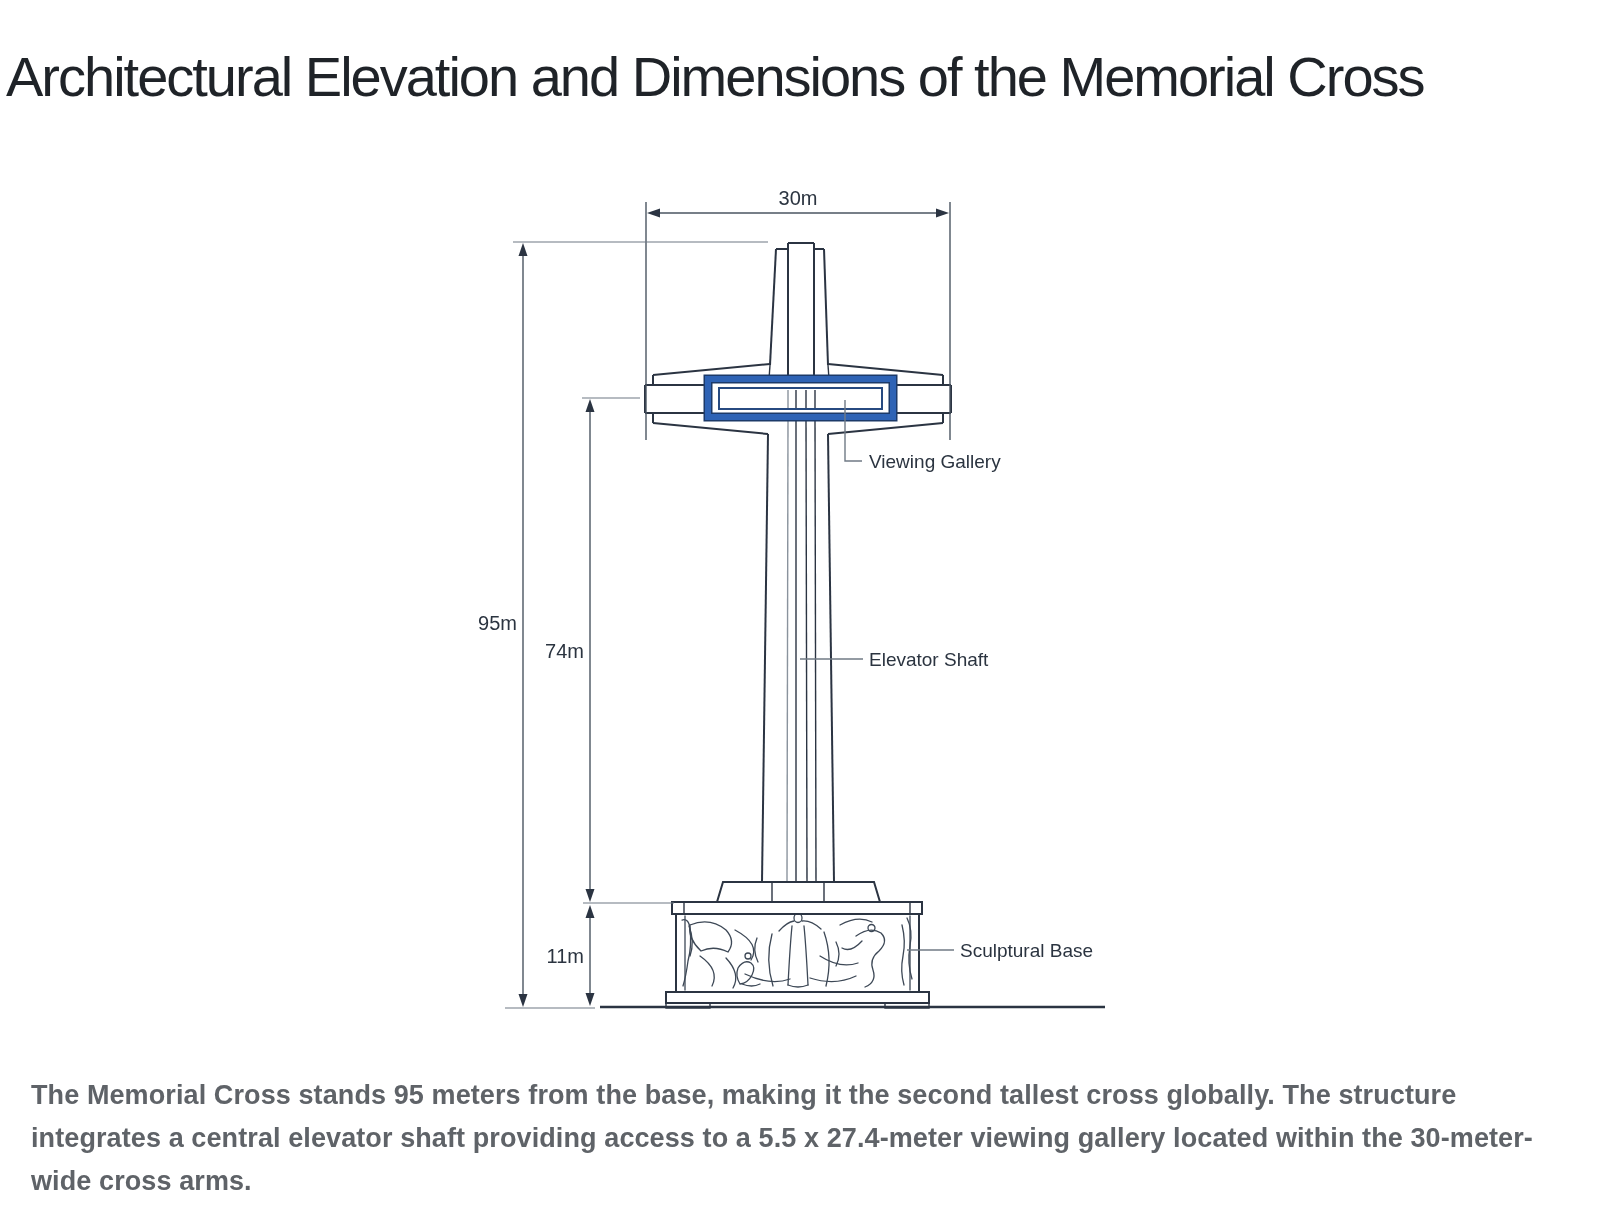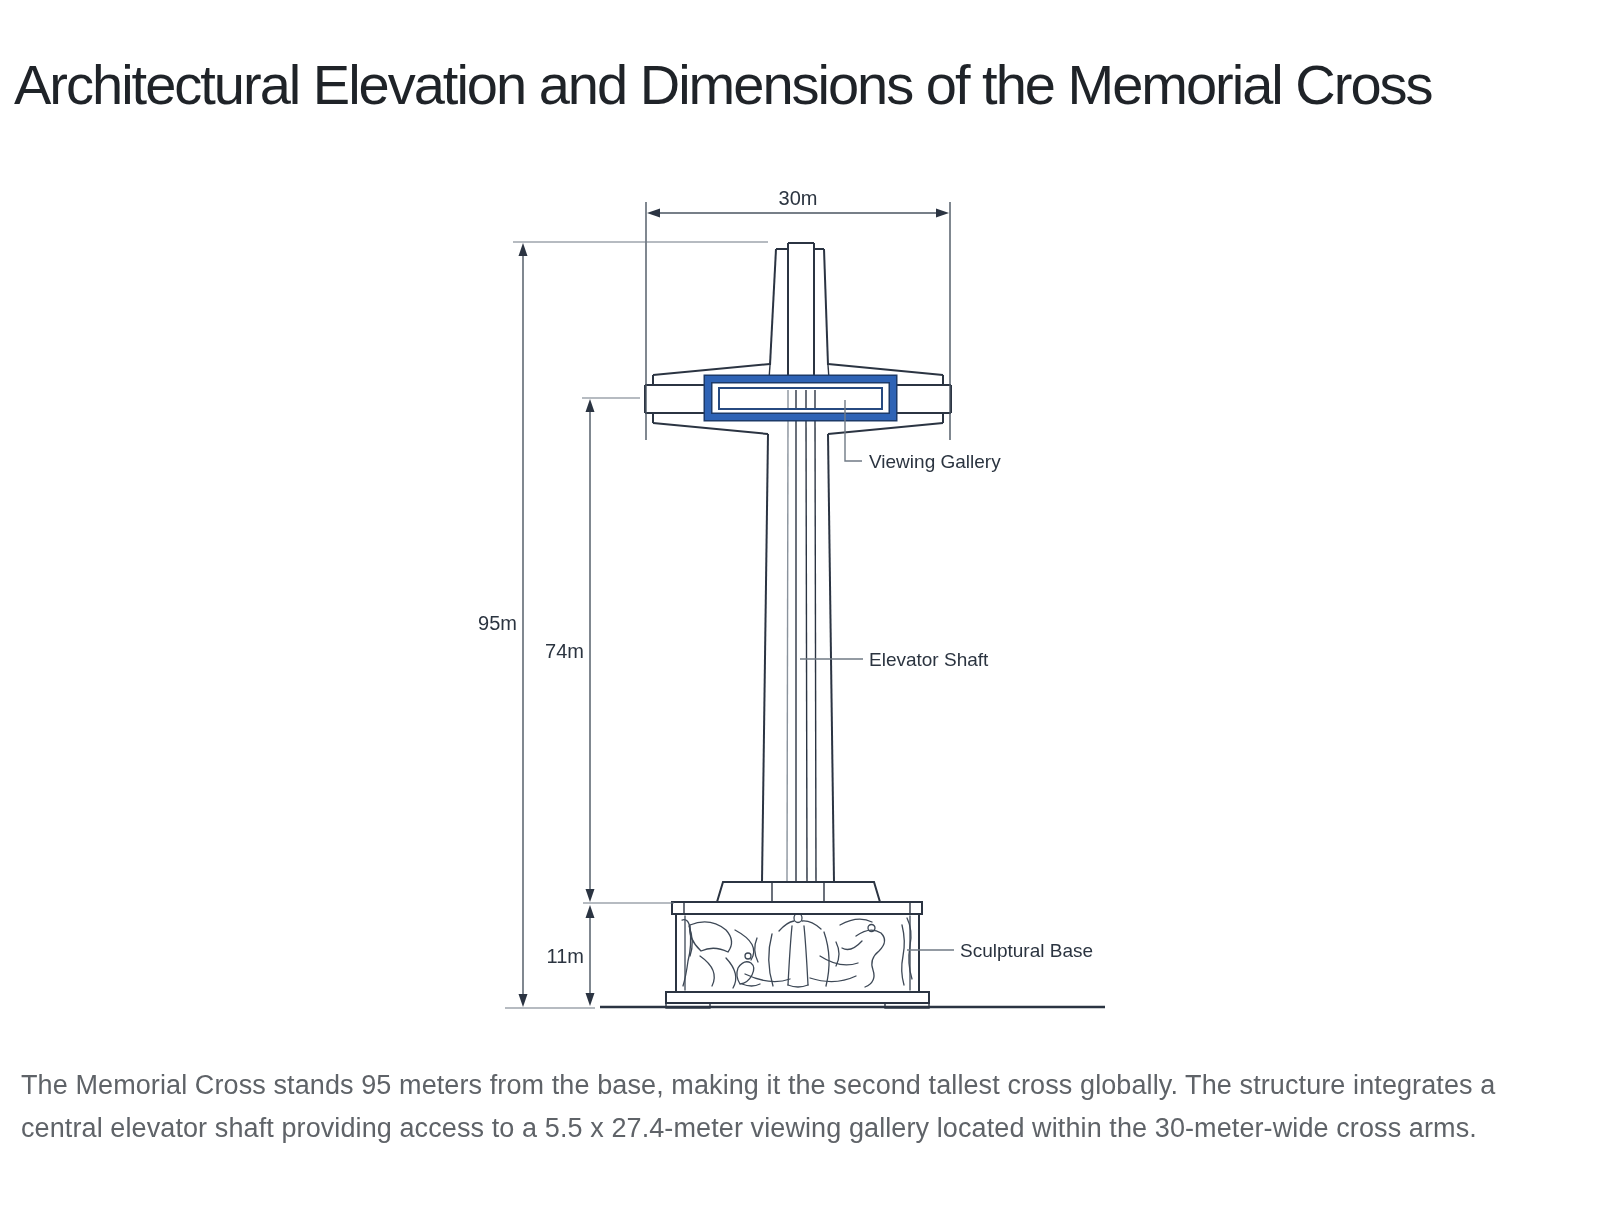--- a/index.html
+++ b/index.html
@@ -1,21 +1,21 @@
 <!DOCTYPE html>
 <html><head>
 <meta charset="utf-8">
 <style>
   html,body{margin:0;padding:0;background:#ffffff;}
   .page{position:relative;width:1600px;height:1226px;background:#ffffff;overflow:hidden;
         font-family:"Liberation Sans","DejaVu Sans",sans-serif;}
-  .title{position:absolute;left:6px;top:46px;margin:8px;width:1560px;
+  .title{position:absolute;left:6px;top:46px;margin:0;width:1560px;
          font-size:56px;font-weight:400;letter-spacing:-2px;color:#1f2328;line-height:1.1;}
-  .caption{position:absolute;left:21px;top:1064px;margin:0;width:1516px;
-           font-size:27px;font-weight:400;color:#5f6368;line-height:43px;letter-spacing:0.1px;}
+  .caption{position:absolute;left:21px;top:1064px;margin:10px;width:1516px;
+           font-size:27px;font-weight:700;color:#5f6368;line-height:43px;letter-spacing:0.1px;}
   svg.diagram{position:absolute;left:0;top:0;pointer-events:none;}
   .struct{stroke:#2b3442;stroke-width:2;fill:none;stroke-linecap:butt;}
   .thin{stroke:#2b3442;stroke-width:1.4;fill:none;}
   .grayline{stroke:#8a939d;stroke-width:1.4;fill:none;}
   .dim{stroke:#4a5561;stroke-width:1.4;fill:none;}
   .ref{stroke:#6e7983;stroke-width:1.2;fill:none;}
   .leader{stroke:#707a85;stroke-width:1.4;fill:none;}
   .relief{stroke:#3d4856;stroke-width:1.3;fill:none;stroke-linecap:round;}
   .arrow{fill:#2b3442;stroke:none;}
   text.lbl{fill:#2b3440;font-family:"Liberation Sans","DejaVu Sans",sans-serif;}

